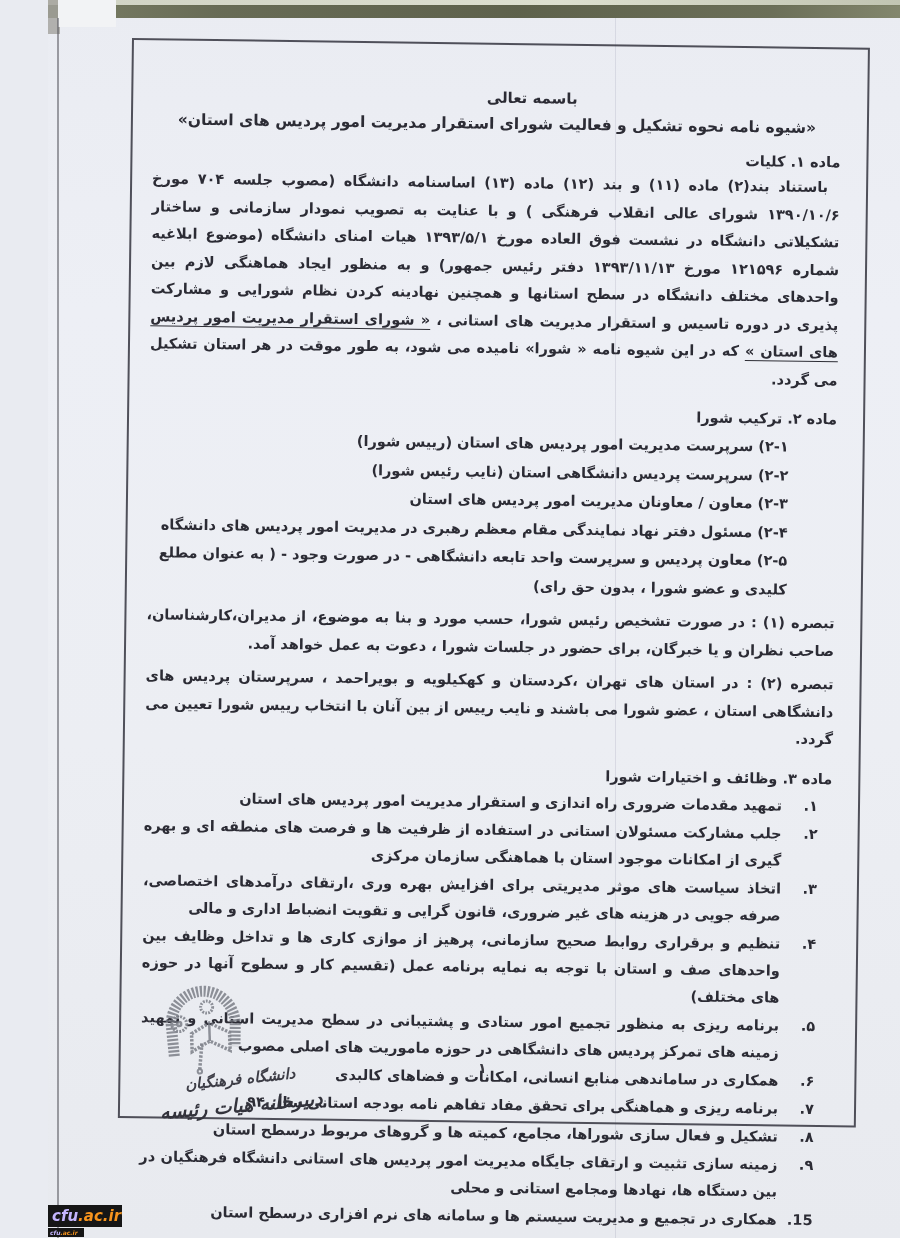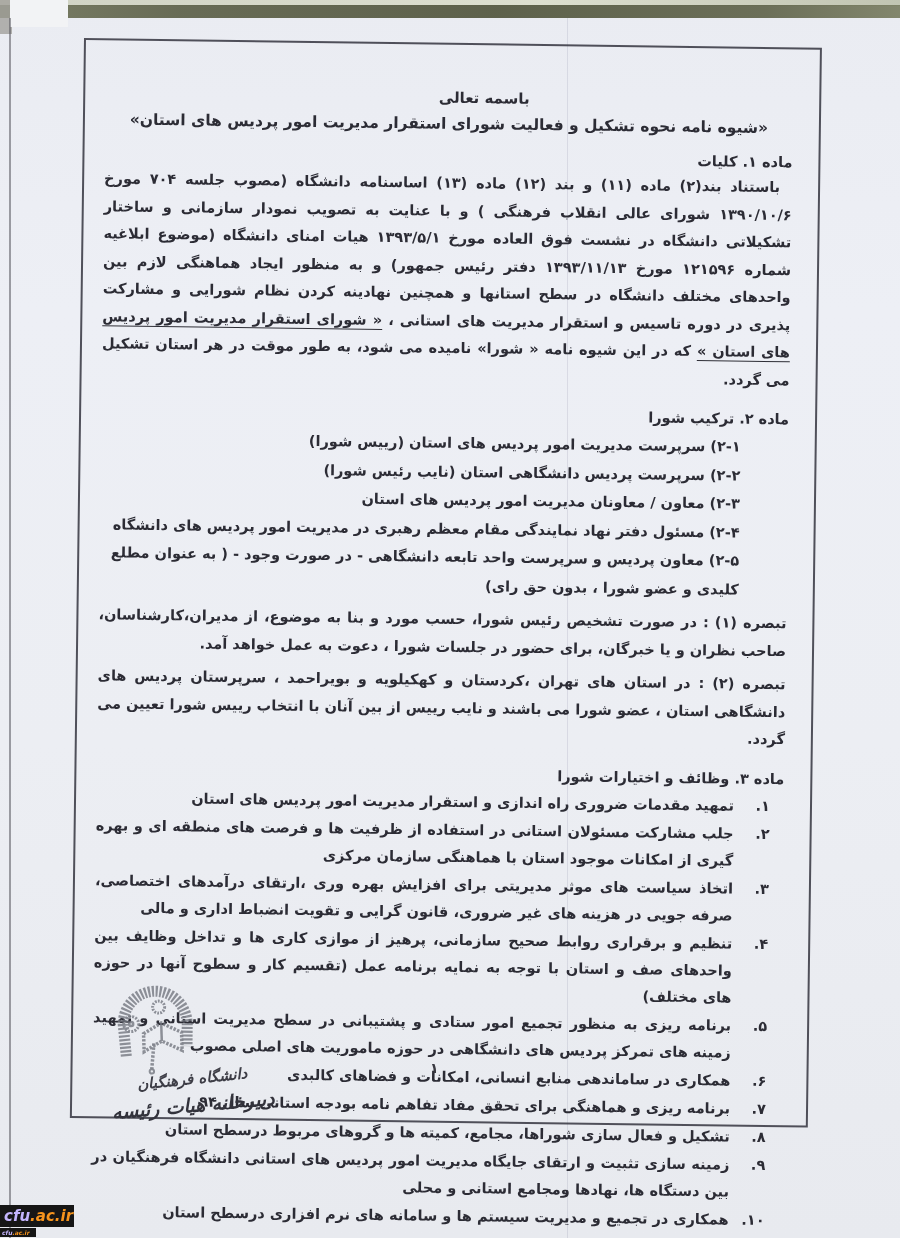--- a/index.html
+++ b/index.html
@@ -4,20 +4,21 @@
 <style>
   html,body{margin:0;padding:0;}
   body{
     width:900px;height:1238px;position:relative;overflow:hidden;
     background:#e9ebf1;
     font-family:"DejaVu Sans", sans-serif;
   }
   .scan{
     position:absolute;inset:0;
     background:linear-gradient(180deg,#eaecf2 0%,#edeff5 25%,#ecEEf3 60%,#e8eaef 100%);
+    margin-left:48px;
   }
   
   .top-strip{
     position:absolute;left:0;top:5px;right:0;height:13px;
     background:linear-gradient(90deg,#6e7256 0%,#595d44 20%,#4e5239 55%,#5d6147 85%,#777b5e 100%);
     opacity:.9;
   }
   .top-strip-light{
     position:absolute;left:0;top:0;right:0;height:6px;
     background:linear-gradient(90deg,#c9ccb8,#d9dcc6 60%,#b7bba2);
@@ -178,21 +179,21 @@
           </div>
         <div class="oli">
             <span class="onum">۸.</span>
             <span class="otext">تشکیل و فعال سازی شوراها، مجامع، کمیته ها و گروهای مربوط درسطح استان</span>
           </div>
         <div class="oli">
             <span class="onum">۹.</span>
             <span class="otext">زمینه سازی تثبیت و ارتقای جایگاه مدیریت امور پردیس های استانی دانشگاه فرهنگیان در بین دستگاه ها، نهادها ومجامع استانی و محلی</span>
           </div>
         <div class="oli">
-            <span class="onum">۱۰.</span>
+            <span class="onum">15.</span>
             <span class="otext">همکاری در تجمیع و مدیریت سیستم ها و سامانه های نرم افزاری درسطح استان</span>
           </div>
       </div>
 
     </div>
   </div>
 
   <div class="stamp">
     <svg width="118" height="98" viewBox="0 0 118 98">
       <g fill="none" stroke="#70737c" stroke-opacity="0.9">

